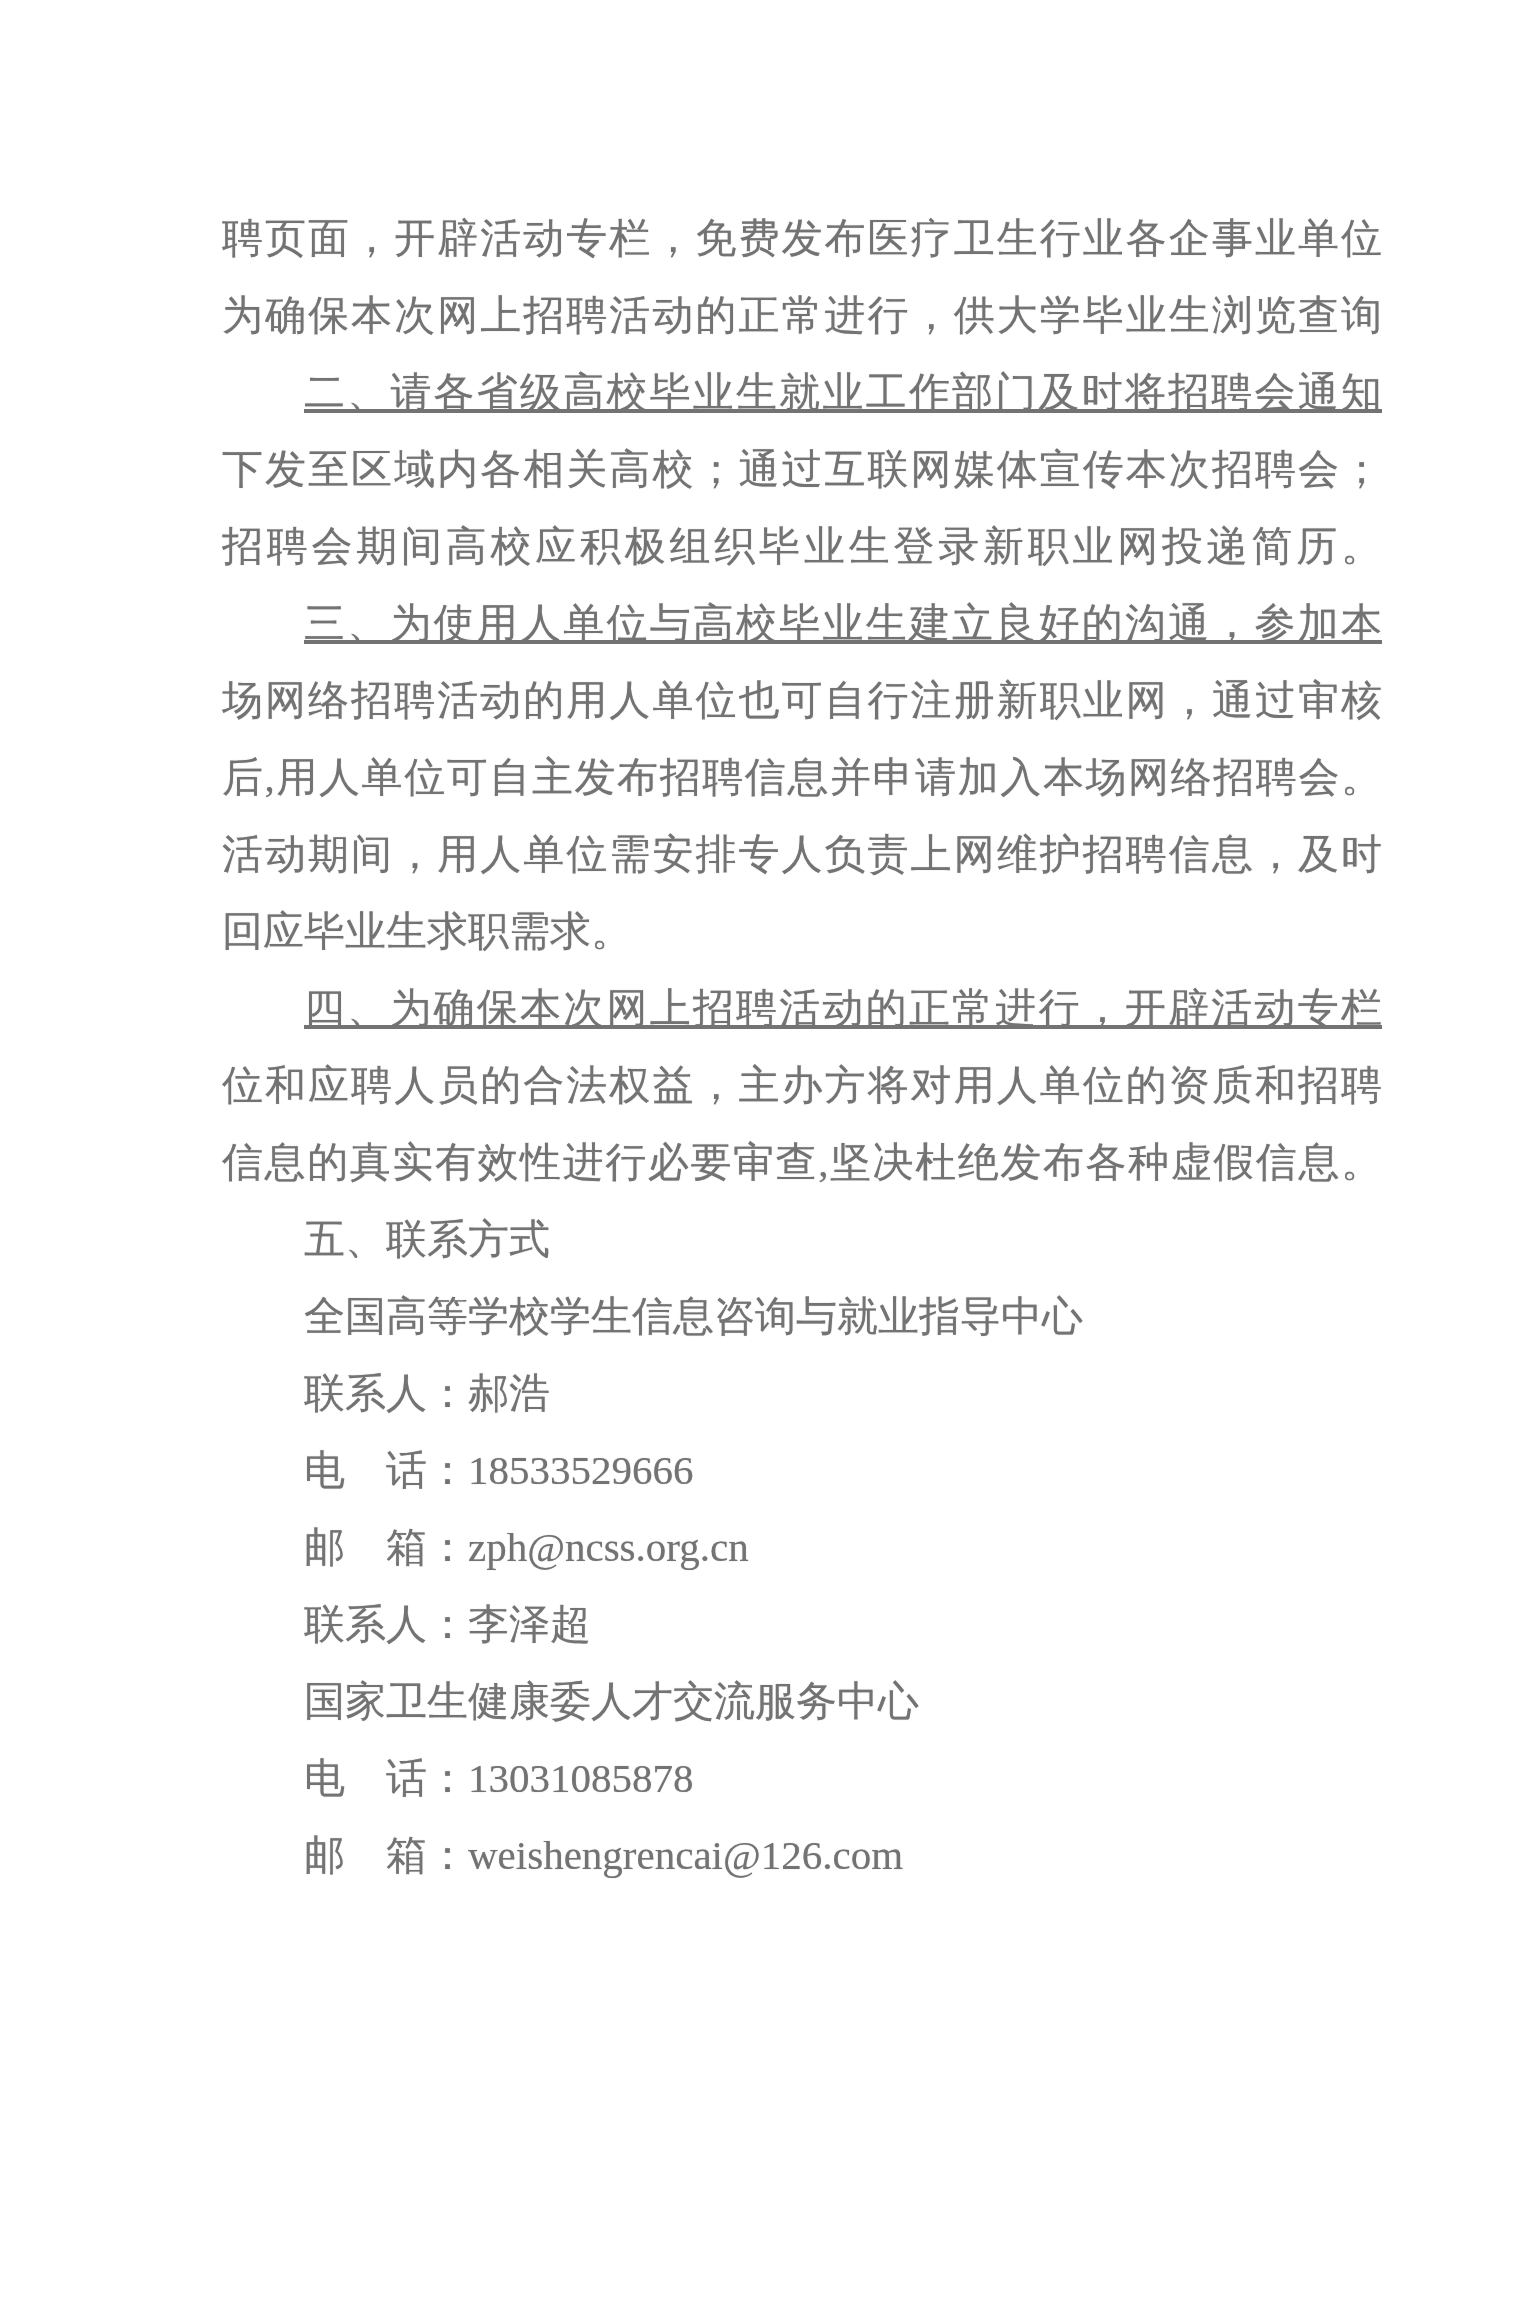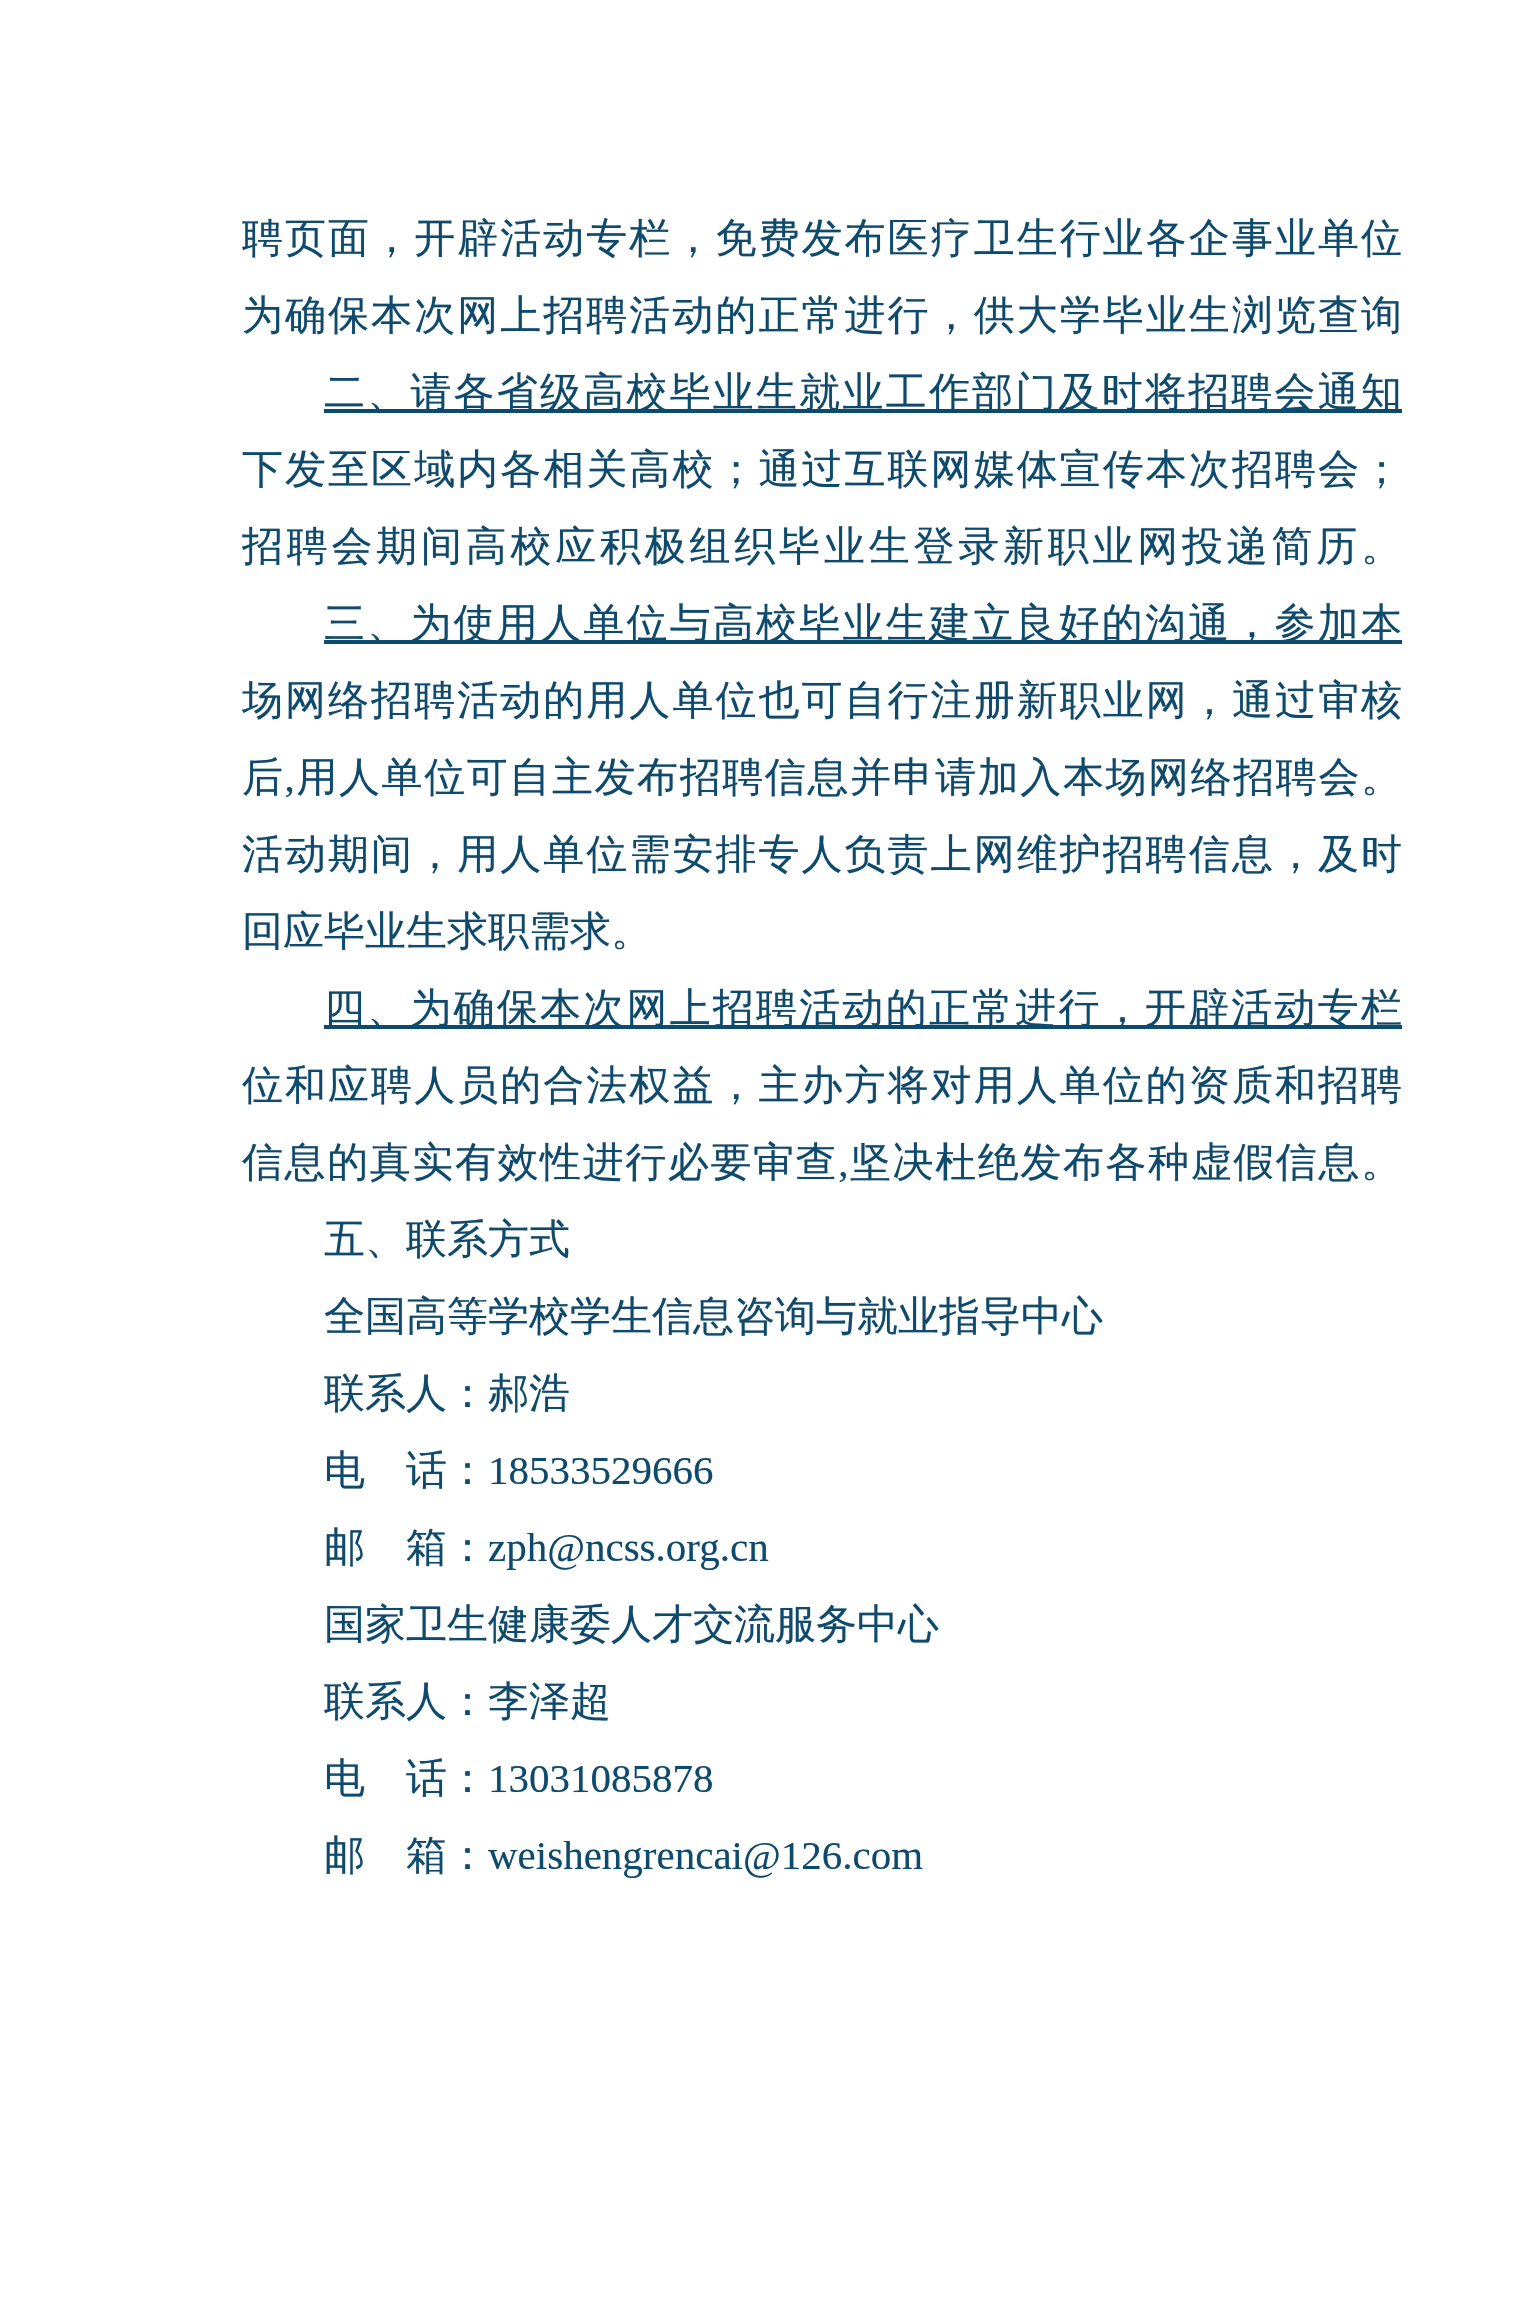--- a/index.html
+++ b/index.html
@@ -10,24 +10,24 @@
   .page {
     position: relative;
     width: 1533px;
     height: 2301px;
     background: #ffffff;
     overflow: hidden;
     font-family: "Liberation Serif", "DejaVu Serif", serif;
   }
   .textblock {
     position: absolute;
-    left: 242px;
+    left: 222px;
     top: 200px;
     width: 1160px;
-    color: #0c4a6e;
+    color: #737373;
   }
   .line {
     font-size: 41px;
     line-height: 77px;
     height: 77px;
     text-shadow: 0 0 1px rgba(0,0,0,0.35);
     white-space: pre; 
   }
   .just {
     white-space: normal;
@@ -59,18 +59,18 @@
     <div class="line just">活动期间，用人单位需安排专人负责上网维护招聘信息，及时</div>
     <div class="line">回应毕业生求职需求。</div>
     <div class="line just indent">四、为确保本次网上招聘活动的正常进行，开辟活动专栏</div>
     <div class="line just">位和应聘人员的合法权益，主办方将对用人单位的资质和招聘</div>
     <div class="line just">信息的真实有效性进行必要审查,坚决杜绝发布各种虚假信息。</div>
     <div class="line indent">五、联系方式</div>
     <div class="line indent">全国高等学校学生信息咨询与就业指导中心</div>
     <div class="line indent">联系人：郝浩</div>
     <div class="line indent">电　话：18533529666</div>
     <div class="line indent">邮　箱：zph@ncss.org.cn</div>
+    <div class="line indent">联系人：李泽超</div>
     <div class="line indent">国家卫生健康委人才交流服务中心</div>
-    <div class="line indent">联系人：李泽超</div>
     <div class="line indent">电　话：13031085878</div>
     <div class="line indent">邮　箱：weishengrencai@126.com</div>
   </div>
 </div>
 
 </body></html>

